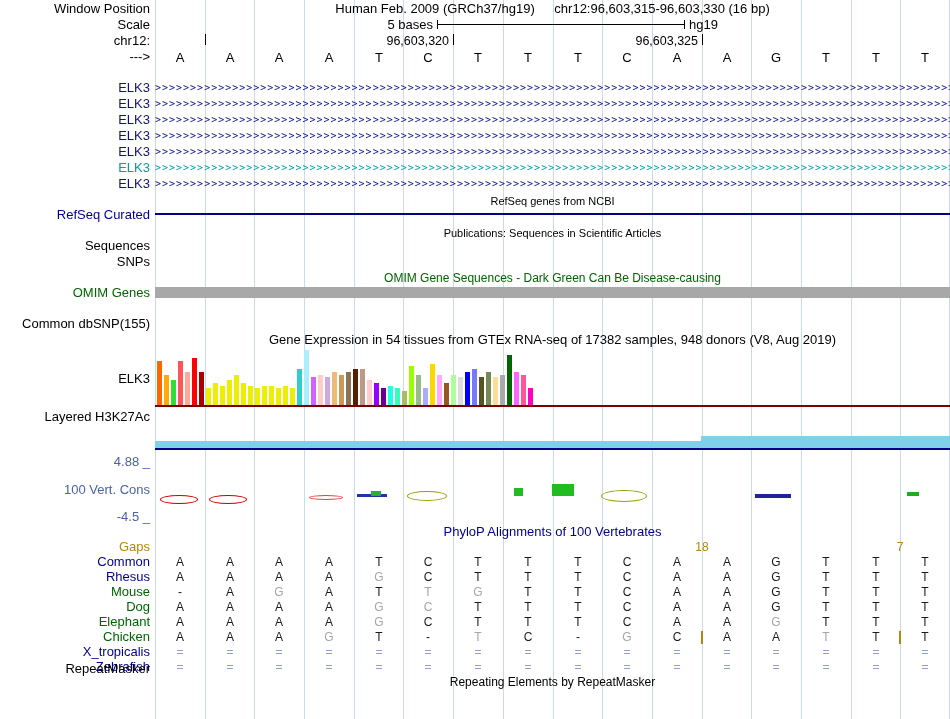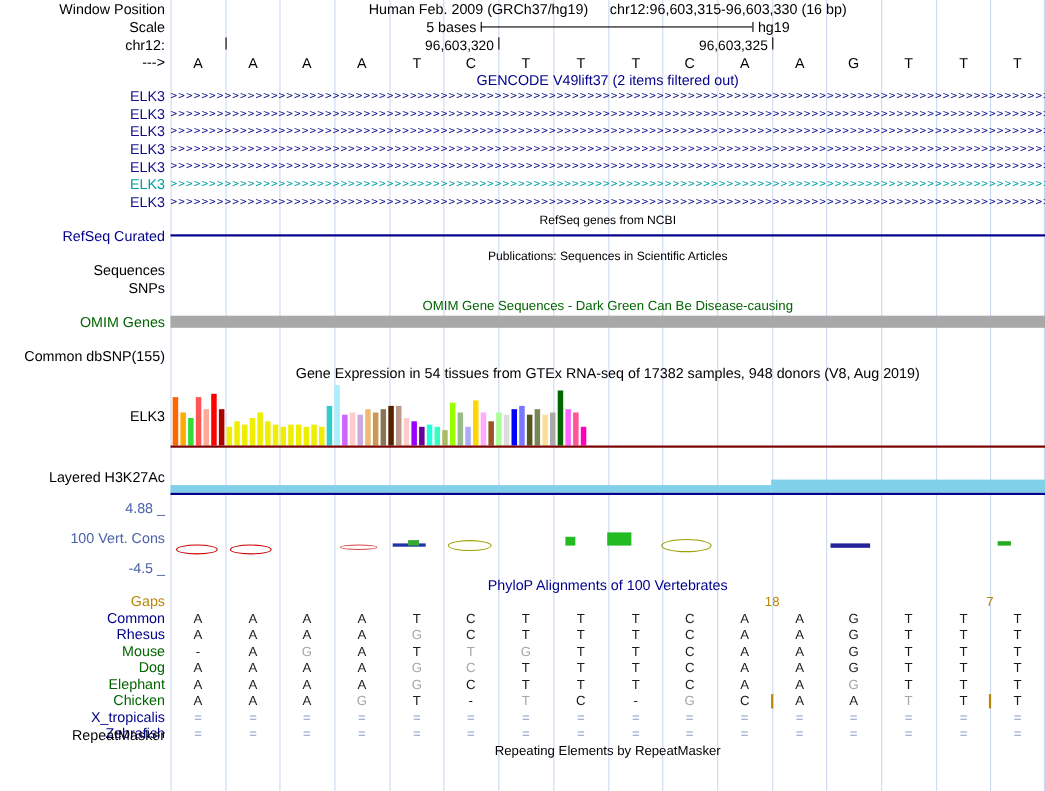--- a/index.html
+++ b/index.html
@@ -70,21 +70,20 @@
       <div style="left: 553px; top: 50px; width: 50px; text-align: center; font-size: 13px; line-height: 15px; position: absolute;">T</div>
       <div style="left: 602px; top: 50px; width: 50px; text-align: center; font-size: 13px; line-height: 15px; position: absolute;">C</div>
       <div style="left: 652px; top: 50px; width: 50px; text-align: center; font-size: 13px; line-height: 15px; position: absolute;">A</div>
       <div style="left: 702px; top: 50px; width: 50px; text-align: center; font-size: 13px; line-height: 15px; position: absolute;">A</div>
       <div style="left: 751px; top: 50px; width: 50px; text-align: center; font-size: 13px; line-height: 15px; position: absolute;">G</div>
       <div style="left: 801px; top: 50px; width: 50px; text-align: center; font-size: 13px; line-height: 15px; position: absolute;">T</div>
       <div style="left: 851px; top: 50px; width: 50px; text-align: center; font-size: 13px; line-height: 15px; position: absolute;">T</div>
       <div style="left: 900px; top: 50px; width: 50px; text-align: center; font-size: 13px; line-height: 15px; position: absolute;">T</div>
     </div>
 
-  <div class="ctitle" style="top: 66px; color: rgb(0, 0, 139);">GENCODE V49lift37 (2 items filtered out)</div>
   <div id="gencode-items">
       <div style="left: 0px; top: 81px; width: 150px; text-align: right; color: rgb(16, 16, 140); font-size: 13px; line-height: 14px; position: absolute;">ELK3</div>
       <div style="left: 155px; top: 80px; width: 795px; height: 16px; overflow: hidden; white-space: nowrap; color: rgb(16, 16, 140); font-family: &quot;DejaVu Sans Mono&quot;, monospace; font-size: 10px; letter-spacing: 1px; line-height: 16px; position: absolute;">&gt;&gt;&gt;&gt;&gt;&gt;&gt;&gt;&gt;&gt;&gt;&gt;&gt;&gt;&gt;&gt;&gt;&gt;&gt;&gt;&gt;&gt;&gt;&gt;&gt;&gt;&gt;&gt;&gt;&gt;&gt;&gt;&gt;&gt;&gt;&gt;&gt;&gt;&gt;&gt;&gt;&gt;&gt;&gt;&gt;&gt;&gt;&gt;&gt;&gt;&gt;&gt;&gt;&gt;&gt;&gt;&gt;&gt;&gt;&gt;&gt;&gt;&gt;&gt;&gt;&gt;&gt;&gt;&gt;&gt;&gt;&gt;&gt;&gt;&gt;&gt;&gt;&gt;&gt;&gt;&gt;&gt;&gt;&gt;&gt;&gt;&gt;&gt;&gt;&gt;&gt;&gt;&gt;&gt;&gt;&gt;&gt;&gt;&gt;&gt;&gt;&gt;&gt;&gt;&gt;&gt;&gt;&gt;&gt;&gt;&gt;&gt;&gt;&gt;&gt;&gt;&gt;&gt;&gt;&gt;&gt;&gt;&gt;&gt;&gt;&gt;&gt;&gt;&gt;&gt;</div>
       <div style="left: 0px; top: 97px; width: 150px; text-align: right; color: rgb(16, 16, 140); font-size: 13px; line-height: 14px; position: absolute;">ELK3</div>
       <div style="left: 155px; top: 96px; width: 795px; height: 16px; overflow: hidden; white-space: nowrap; color: rgb(16, 16, 140); font-family: &quot;DejaVu Sans Mono&quot;, monospace; font-size: 10px; letter-spacing: 1px; line-height: 16px; position: absolute;">&gt;&gt;&gt;&gt;&gt;&gt;&gt;&gt;&gt;&gt;&gt;&gt;&gt;&gt;&gt;&gt;&gt;&gt;&gt;&gt;&gt;&gt;&gt;&gt;&gt;&gt;&gt;&gt;&gt;&gt;&gt;&gt;&gt;&gt;&gt;&gt;&gt;&gt;&gt;&gt;&gt;&gt;&gt;&gt;&gt;&gt;&gt;&gt;&gt;&gt;&gt;&gt;&gt;&gt;&gt;&gt;&gt;&gt;&gt;&gt;&gt;&gt;&gt;&gt;&gt;&gt;&gt;&gt;&gt;&gt;&gt;&gt;&gt;&gt;&gt;&gt;&gt;&gt;&gt;&gt;&gt;&gt;&gt;&gt;&gt;&gt;&gt;&gt;&gt;&gt;&gt;&gt;&gt;&gt;&gt;&gt;&gt;&gt;&gt;&gt;&gt;&gt;&gt;&gt;&gt;&gt;&gt;&gt;&gt;&gt;&gt;&gt;&gt;&gt;&gt;&gt;&gt;&gt;&gt;&gt;&gt;&gt;&gt;&gt;&gt;&gt;&gt;&gt;&gt;&gt;</div>
       <div style="left: 0px; top: 113px; width: 150px; text-align: right; color: rgb(16, 16, 140); font-size: 13px; line-height: 14px; position: absolute;">ELK3</div>
       <div style="left: 155px; top: 112px; width: 795px; height: 16px; overflow: hidden; white-space: nowrap; color: rgb(16, 16, 140); font-family: &quot;DejaVu Sans Mono&quot;, monospace; font-size: 10px; letter-spacing: 1px; line-height: 16px; position: absolute;">&gt;&gt;&gt;&gt;&gt;&gt;&gt;&gt;&gt;&gt;&gt;&gt;&gt;&gt;&gt;&gt;&gt;&gt;&gt;&gt;&gt;&gt;&gt;&gt;&gt;&gt;&gt;&gt;&gt;&gt;&gt;&gt;&gt;&gt;&gt;&gt;&gt;&gt;&gt;&gt;&gt;&gt;&gt;&gt;&gt;&gt;&gt;&gt;&gt;&gt;&gt;&gt;&gt;&gt;&gt;&gt;&gt;&gt;&gt;&gt;&gt;&gt;&gt;&gt;&gt;&gt;&gt;&gt;&gt;&gt;&gt;&gt;&gt;&gt;&gt;&gt;&gt;&gt;&gt;&gt;&gt;&gt;&gt;&gt;&gt;&gt;&gt;&gt;&gt;&gt;&gt;&gt;&gt;&gt;&gt;&gt;&gt;&gt;&gt;&gt;&gt;&gt;&gt;&gt;&gt;&gt;&gt;&gt;&gt;&gt;&gt;&gt;&gt;&gt;&gt;&gt;&gt;&gt;&gt;&gt;&gt;&gt;&gt;&gt;&gt;&gt;&gt;&gt;&gt;&gt;</div>
       <div style="left: 0px; top: 129px; width: 150px; text-align: right; color: rgb(16, 16, 140); font-size: 13px; line-height: 14px; position: absolute;">ELK3</div>
       <div style="left: 155px; top: 128px; width: 795px; height: 16px; overflow: hidden; white-space: nowrap; color: rgb(16, 16, 140); font-family: &quot;DejaVu Sans Mono&quot;, monospace; font-size: 10px; letter-spacing: 1px; line-height: 16px; position: absolute;">&gt;&gt;&gt;&gt;&gt;&gt;&gt;&gt;&gt;&gt;&gt;&gt;&gt;&gt;&gt;&gt;&gt;&gt;&gt;&gt;&gt;&gt;&gt;&gt;&gt;&gt;&gt;&gt;&gt;&gt;&gt;&gt;&gt;&gt;&gt;&gt;&gt;&gt;&gt;&gt;&gt;&gt;&gt;&gt;&gt;&gt;&gt;&gt;&gt;&gt;&gt;&gt;&gt;&gt;&gt;&gt;&gt;&gt;&gt;&gt;&gt;&gt;&gt;&gt;&gt;&gt;&gt;&gt;&gt;&gt;&gt;&gt;&gt;&gt;&gt;&gt;&gt;&gt;&gt;&gt;&gt;&gt;&gt;&gt;&gt;&gt;&gt;&gt;&gt;&gt;&gt;&gt;&gt;&gt;&gt;&gt;&gt;&gt;&gt;&gt;&gt;&gt;&gt;&gt;&gt;&gt;&gt;&gt;&gt;&gt;&gt;&gt;&gt;&gt;&gt;&gt;&gt;&gt;&gt;&gt;&gt;&gt;&gt;&gt;&gt;&gt;&gt;&gt;&gt;&gt;</div>
       <div style="left: 0px; top: 145px; width: 150px; text-align: right; color: rgb(16, 16, 140); font-size: 13px; line-height: 14px; position: absolute;">ELK3</div>
@@ -162,21 +161,21 @@
       <div style="left: 486px; top: 372px; width: 5px; height: 33px; background: rgb(119, 136, 85); position: absolute;"></div>
       <div style="left: 493px; top: 377px; width: 5px; height: 28px; background: rgb(255, 221, 153); position: absolute;"></div>
       <div style="left: 500px; top: 375px; width: 5px; height: 30px; background: rgb(170, 170, 170); position: absolute;"></div>
       <div style="left: 507px; top: 355px; width: 5px; height: 50px; background: rgb(0, 102, 0); position: absolute;"></div>
       <div style="left: 514px; top: 372px; width: 5px; height: 33px; background: rgb(255, 102, 255); position: absolute;"></div>
       <div style="left: 521px; top: 375px; width: 5px; height: 30px; background: rgb(255, 85, 153); position: absolute;"></div>
       <div style="left: 528px; top: 388px; width: 5px; height: 17px; background: rgb(255, 0, 187); position: absolute;"></div>
     </div>
   <div class="abs" style="left: 155px; top: 405px; width: 795px; height: 2px; background: rgb(122, 0, 0);"></div>
 
-  <div class="lbl" style="top:427px">Layered H3K27Ac</div>
+  <div class="lbl" style="top:410px">Layered H3K27Ac</div>
   <div id="h3k27ac-segments">
       <div style="left: 155px; top: 441px; width: 546px; height: 7px; background: rgb(127, 208, 232); position: absolute;"></div>
       <div style="left: 701px; top: 436px; width: 249px; height: 12px; background: rgb(127, 208, 232); position: absolute;"></div>
     </div>
   <div class="abs" style="left: 155px; top: 448px; width: 795px; height: 2px; background: rgb(0, 0, 139);"></div>
 
   <div class="lbl" style="top: 455px; color: rgb(74, 98, 168);">4.88 _</div>
   <div class="lbl" style="top: 483px; color: rgb(74, 98, 168);">100 Vert. Cons</div>
   <div class="lbl" style="top: 510px; color: rgb(74, 98, 168);">-4.5 _</div>
   <div id="cons-marks">

